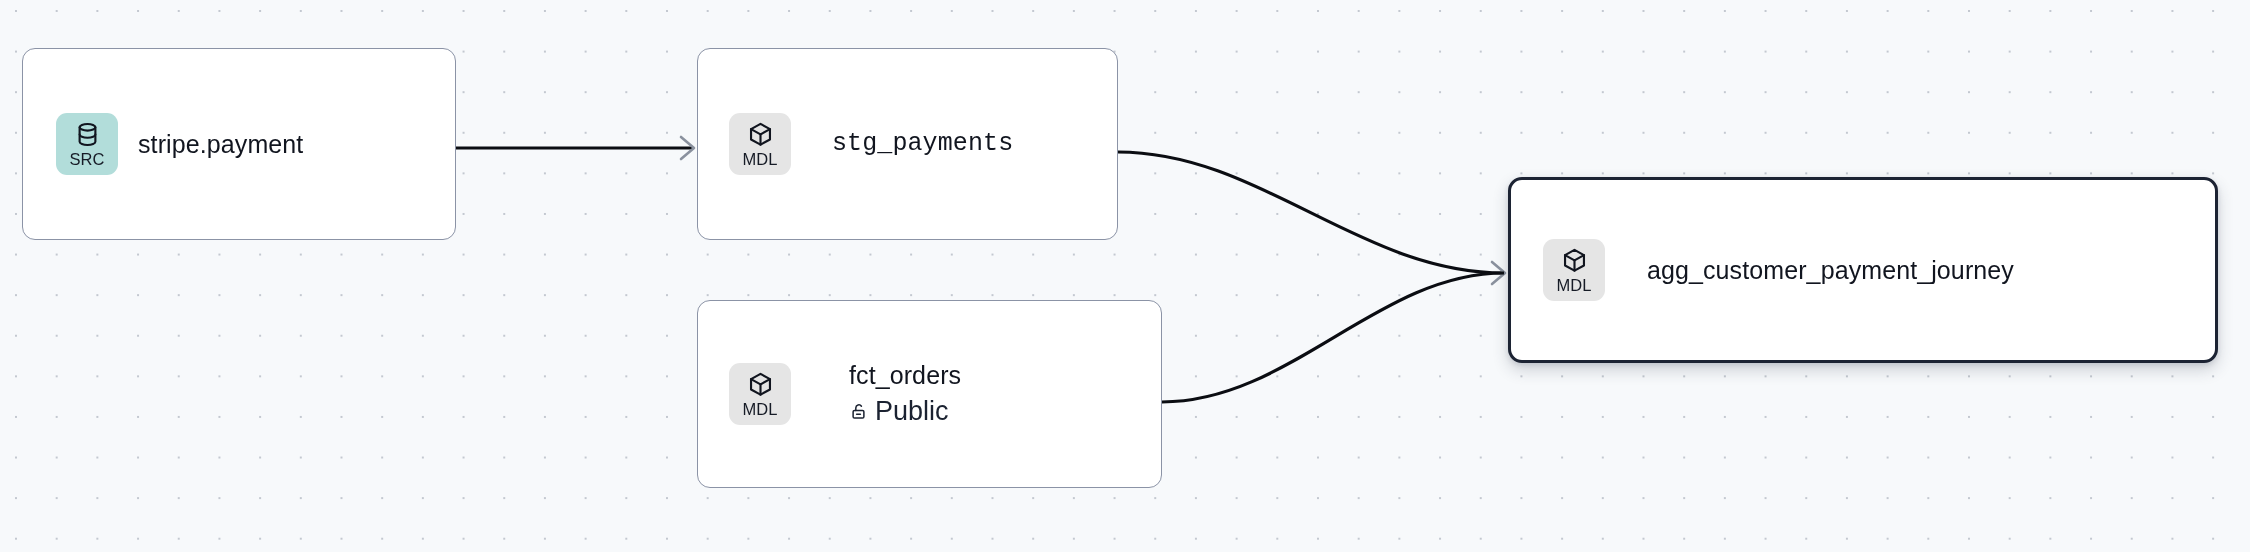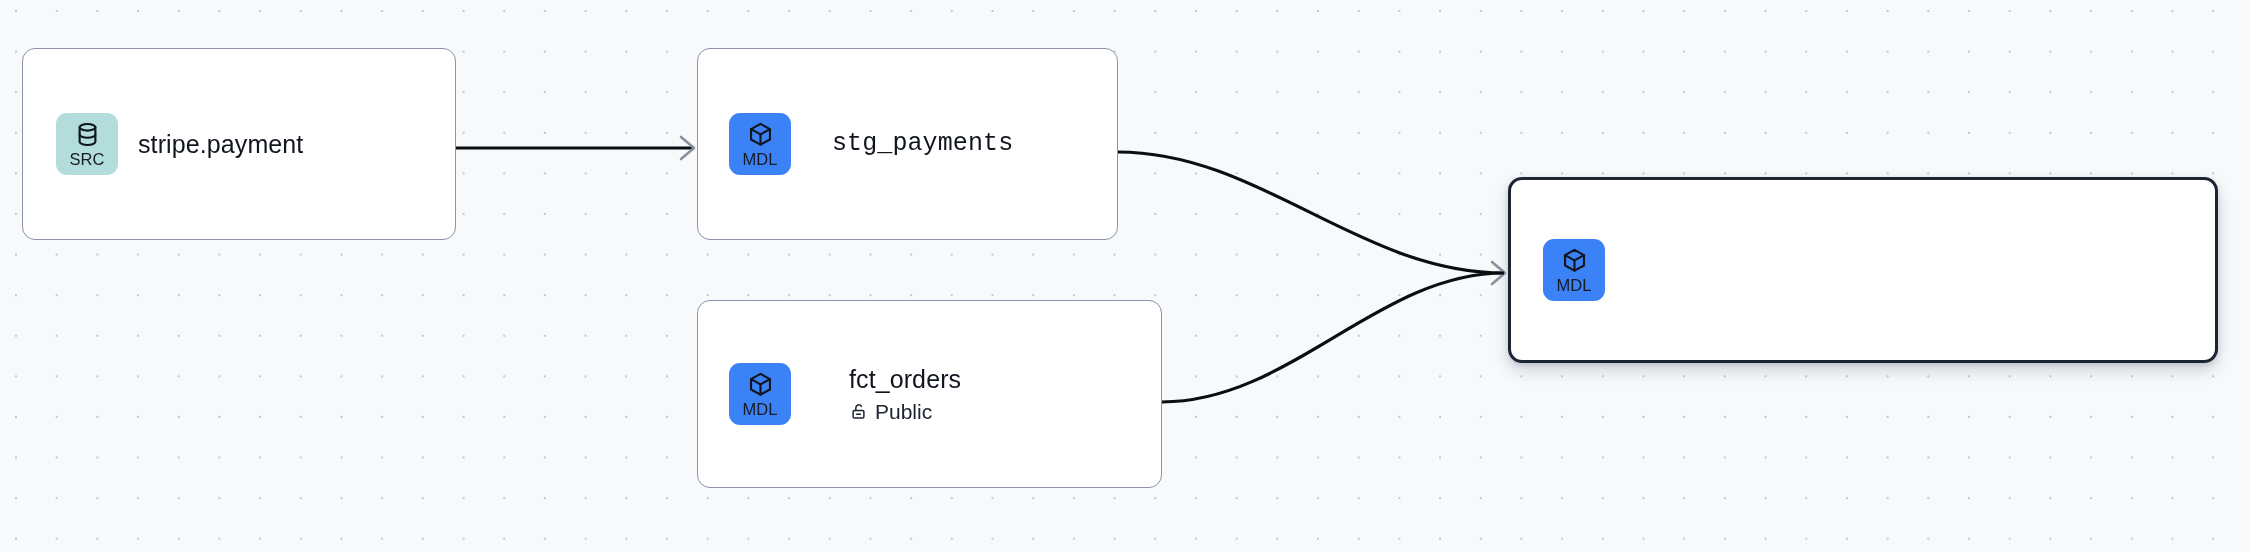--- a/index.html
+++ b/index.html
@@ -58,21 +58,21 @@
     width: 62px;
     height: 62px;
     border-radius: 11px;
     display: flex;
     flex-direction: column;
     align-items: center;
     justify-content: center;
     gap: 1px;
   }
   .badge.src { background: #b2ddda; }
-  .badge.mdl { background: #3b82f6; }
+  .badge.mdl { background: #e5e5e5; }
 
   .badge-icon {
     display: block;
     line-height: 0;
   }
 
   .badge-text {
     font-size: 16.5px;
     line-height: 1;
     color: #161b26;
@@ -94,21 +94,21 @@
     color: #11151f;
     white-space: nowrap;
     letter-spacing: 0.1px;
   }
 
   .node-sub {
     display: flex;
     align-items: center;
     gap: 7px;
     margin-top: 7px;
-    font-size: 21px;
+    font-size: 27px;
     line-height: 1.1;
     color: #1b2231;
     white-space: nowrap;
   }
   .node-sub .lock-icon { line-height: 0; display: block; }
 
   
   #node-src-stripe-payment {
     left: 22px;  top: 48px;  width: 434px;  height: 192px;
     padding-left: 33px;
@@ -217,15 +217,18 @@
     <div class="badge mdl">
       <span class="badge-icon">
         <svg width="27" height="27" viewBox="0 0 24 24" fill="none" stroke="#11151f" stroke-width="1.9" stroke-linecap="round" stroke-linejoin="round">
           <path d="M12 2.6 L20.4 7.2 L20.4 16.4 L12 21 L3.6 16.4 L3.6 7.2 Z"></path>
           <path d="M3.6 7.2 L12 11.9 L20.4 7.2"></path>
           <path d="M12 11.9 L12 21"></path>
         </svg>
       </span>
       <span class="badge-text">MDL</span>
     </div>
+    <div class="label-block">
+      <div class="node-title">agg_customer_payment_journey</div>
+    </div>
   </div>
 
 </div>
 
 </body></html>

